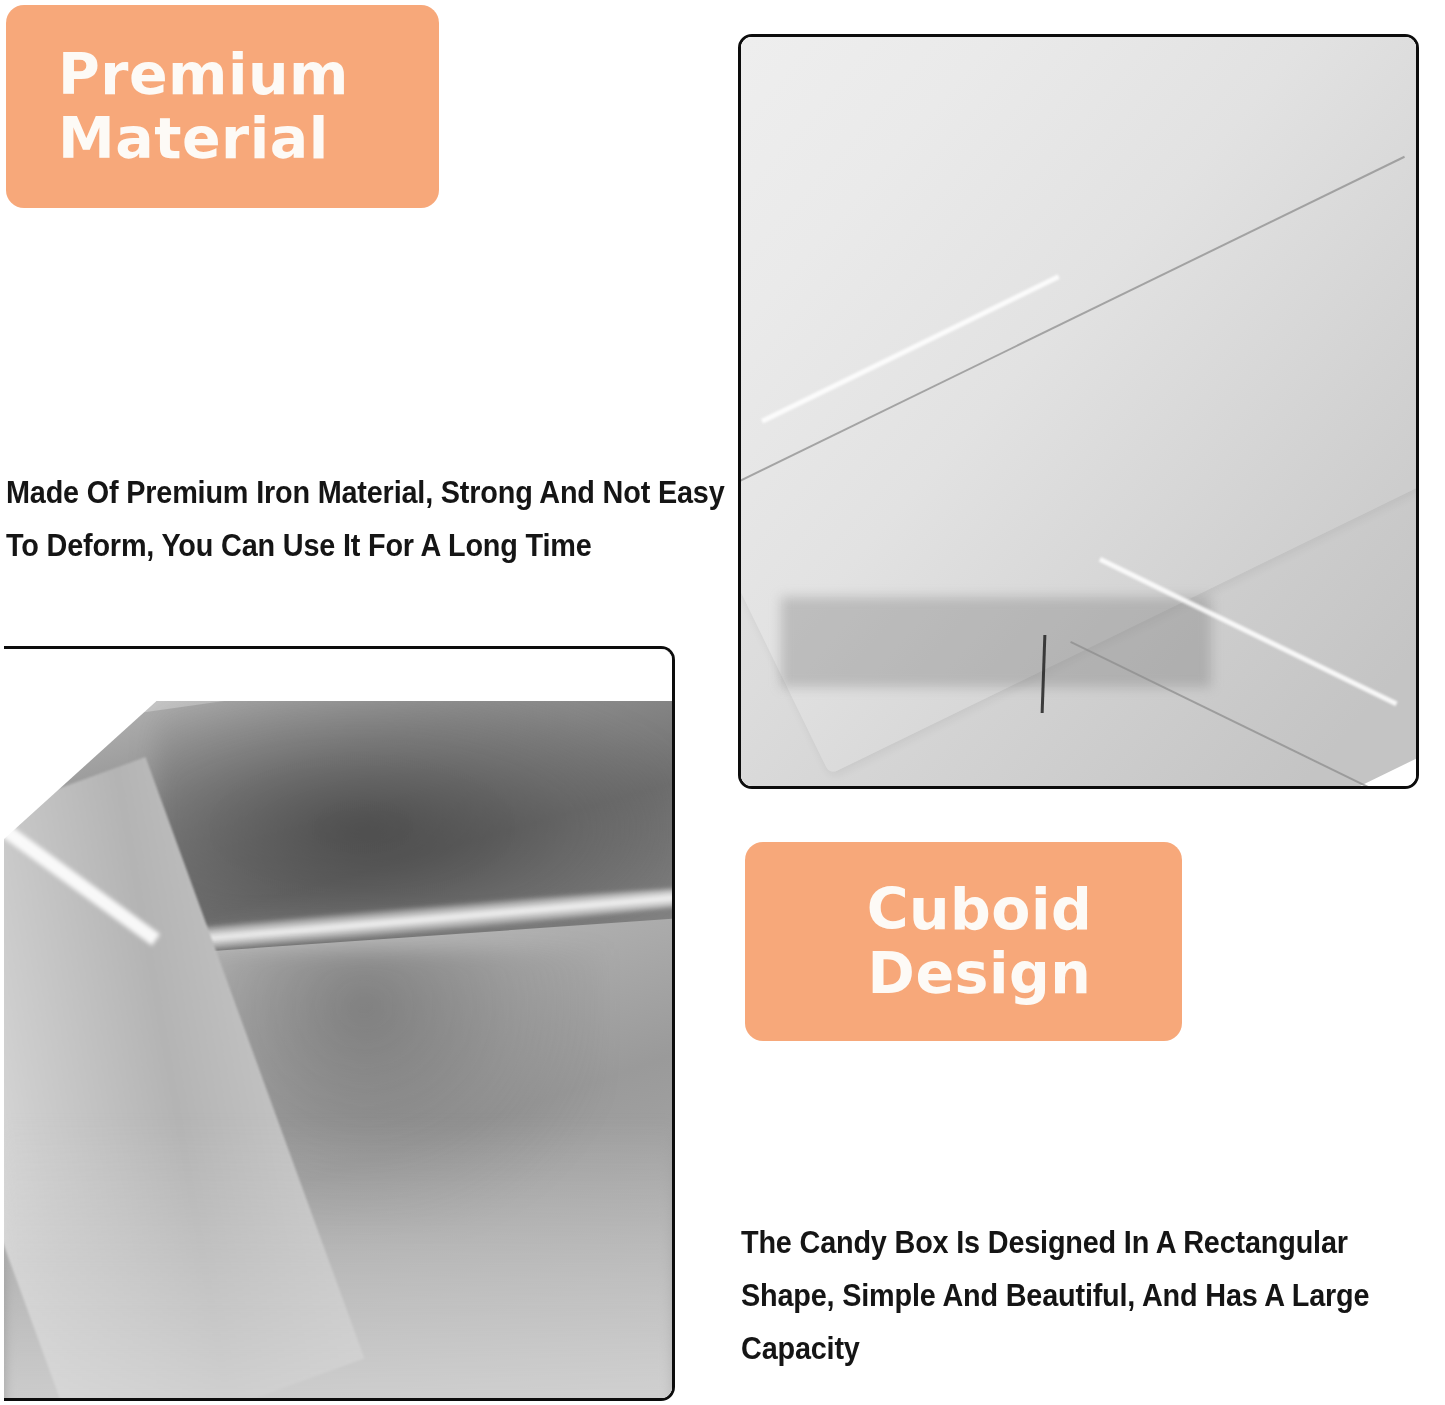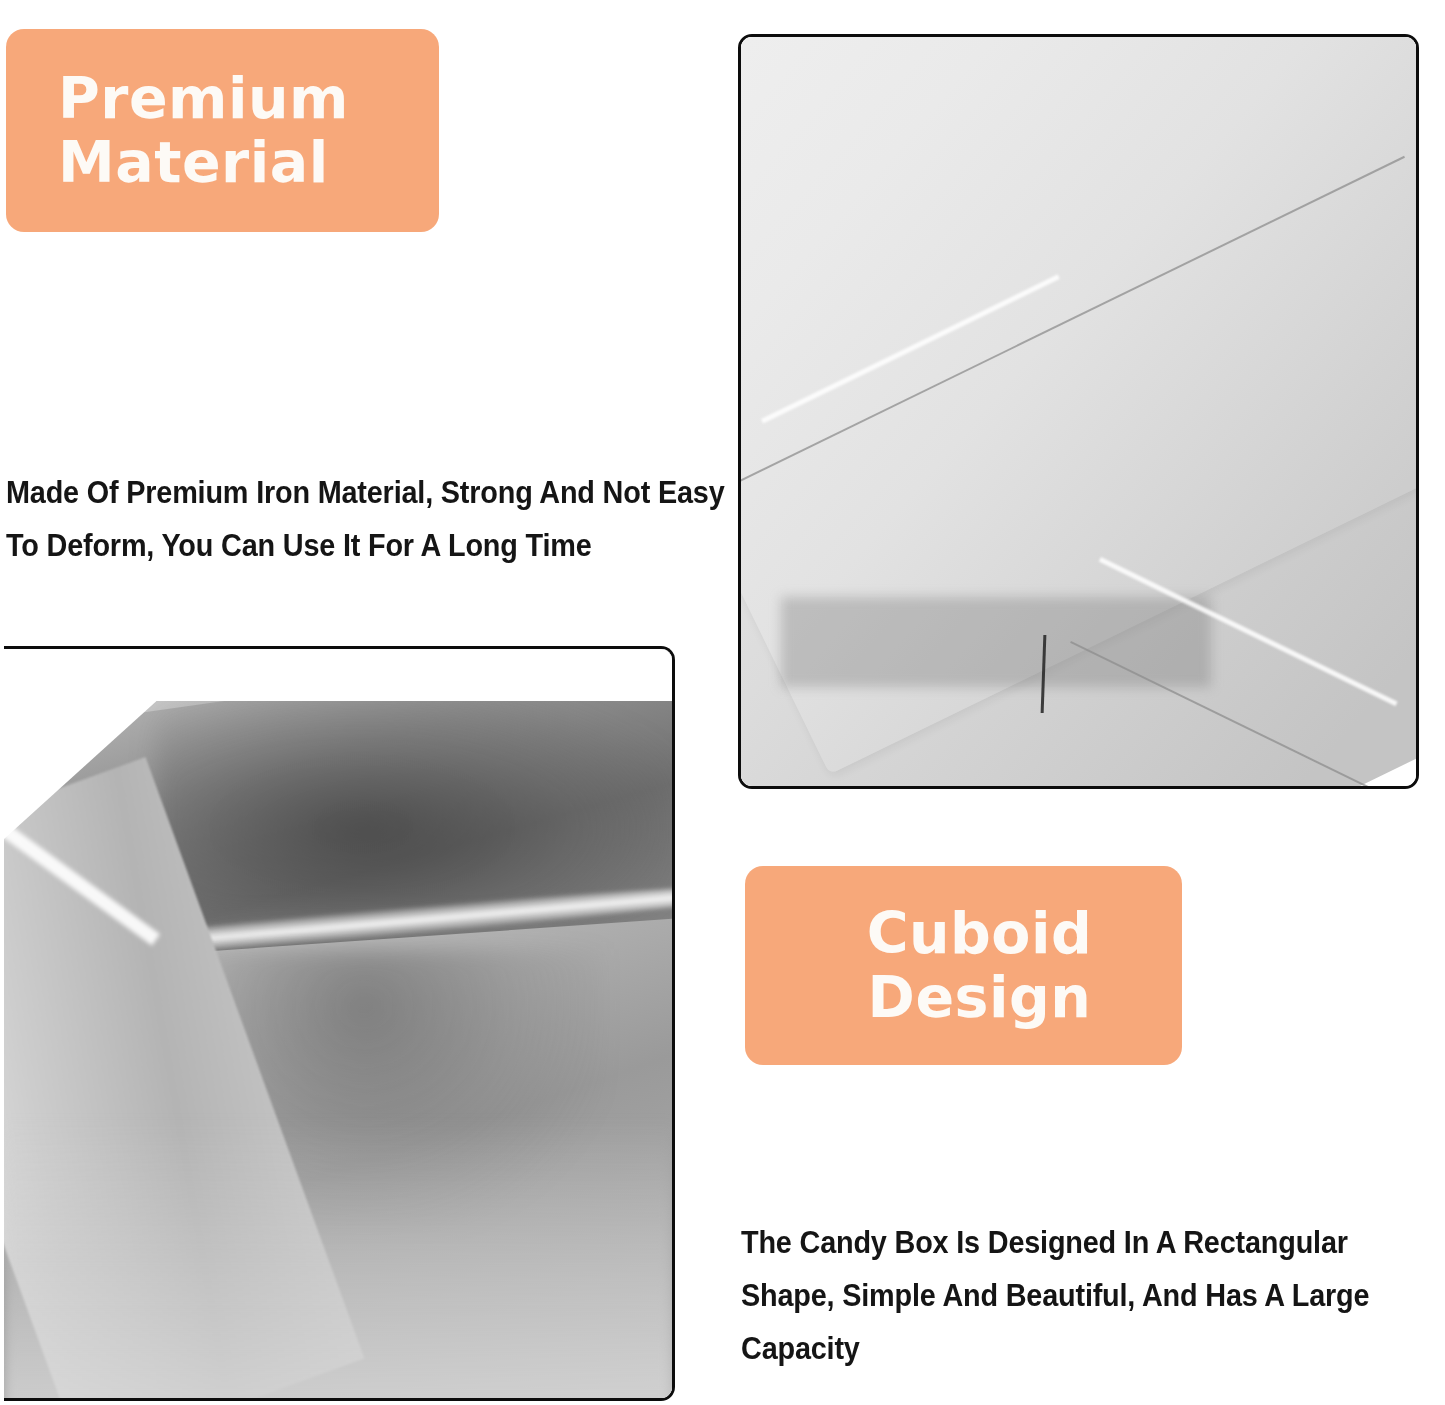--- a/index.html
+++ b/index.html
@@ -21,21 +21,20 @@
 
   
   .badge {
     position: absolute;
     background: #f7a87a;
     border-radius: 16px;
     display: flex;
     align-items: center;
     justify-content: center;
     box-sizing: border-box;
-    margin-top: 24px;
   }
   .badge-text {
     color: #fdfaf6;
     font-family: "DejaVu Sans", sans-serif;
     font-weight: bold;
     letter-spacing: 0.5px;
     text-align: center;
     line-height: 1.12;
     white-space: pre-line;
   }

